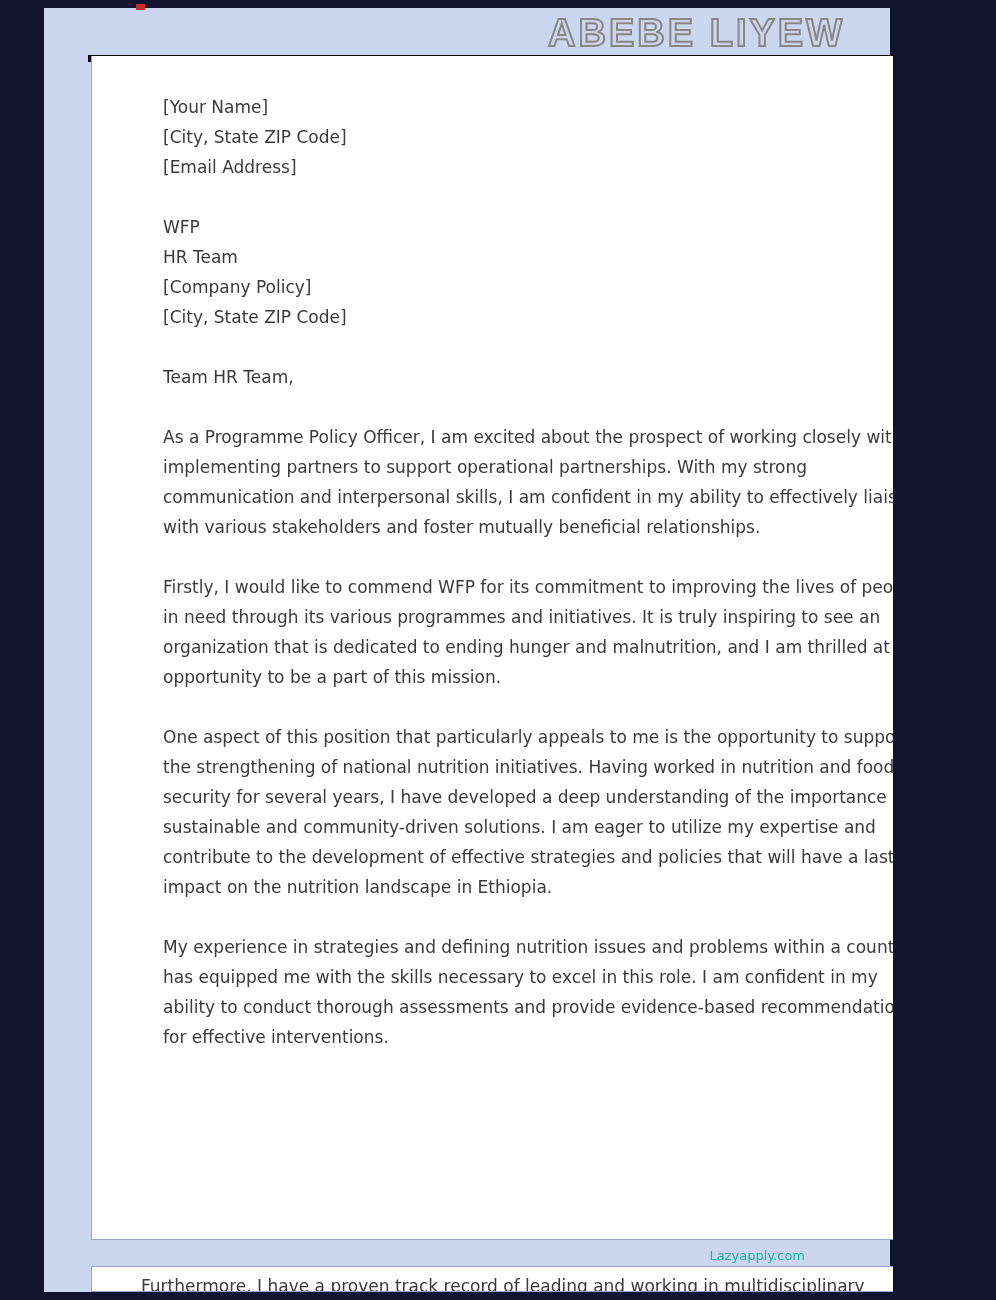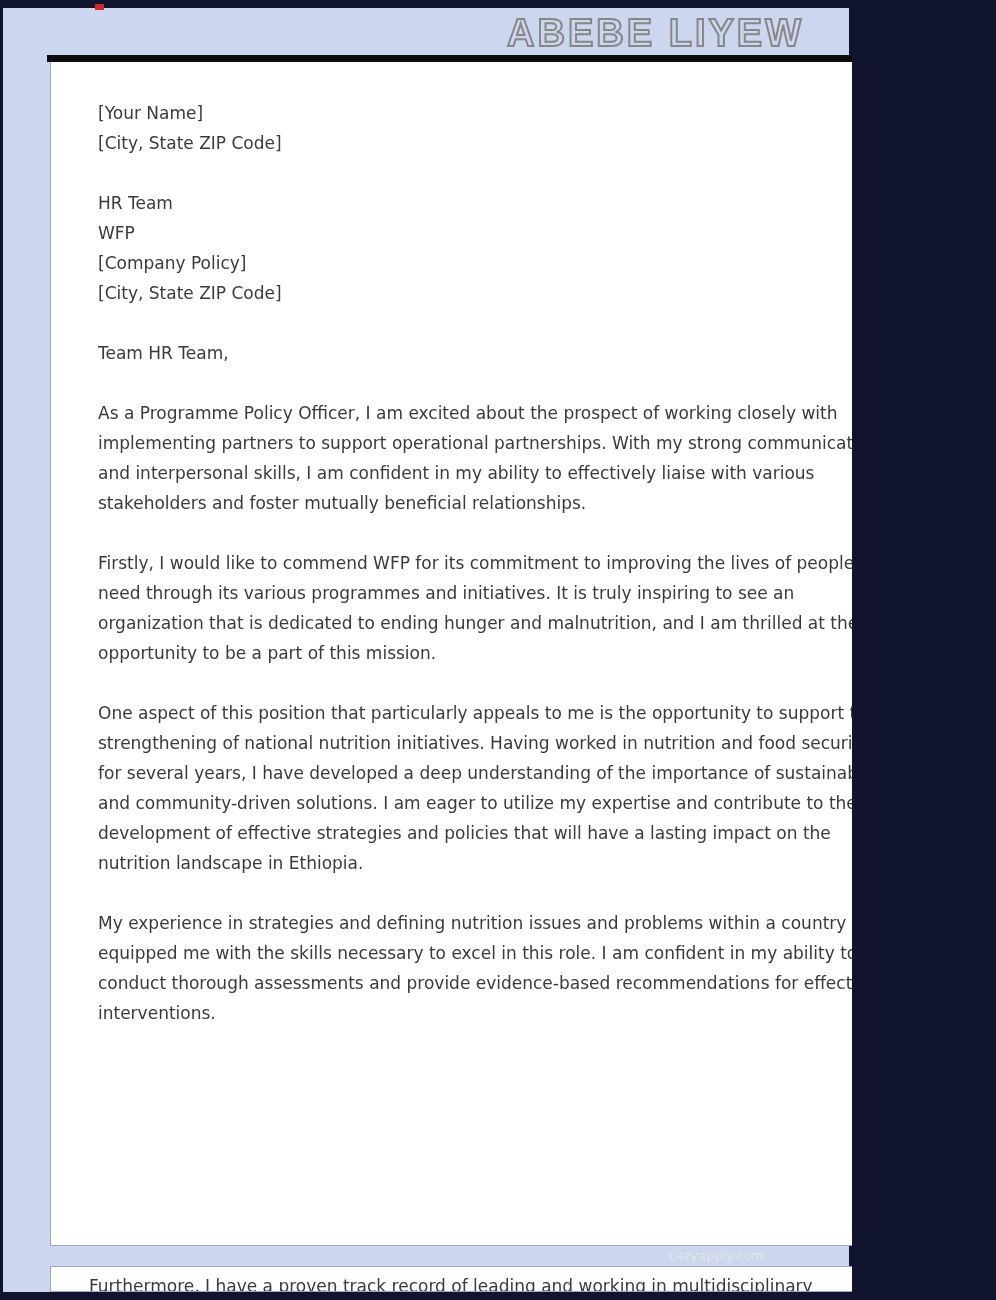--- a/index.html
+++ b/index.html
@@ -7,20 +7,21 @@
     padding: 0;
     background: #10142e;
     font-family: "DejaVu Sans", sans-serif;
   }
   .viewport {
     position: relative;
     width: 852px;
     height: 1300px;
     overflow: hidden;
     background: #10142e; 
+    margin-left: 41px;
   }
   .margin-area {
     position: absolute;
     left: 3px;
     right: 3px;
     top: 8px;
     bottom: 8px;
     background: #ccd6ee; 
   }
   .red-artifact {
@@ -54,48 +55,48 @@
   .letter-page {
     position: absolute;
     left: 50px;
     width: 894px;
     background: #ffffff;
     border: 1px solid #94a5da;
     box-sizing: border-box;
     overflow: hidden;
   }
   .page-1 {
-    top: 62px;
+    top: 56px;
     height: 1184px;
     border-top: none;
-    padding: 36px 54px 0 47px;
+    padding: 36px 54px 0 71px;
   }
   .page-2 {
     top: 1266px;
     height: 26px;
-    padding: 4px 54px 0 38px;
+    padding: 4px 54px 0 49px;
   }
   .letter-text {
     font-size: 17px;
     line-height: 30px;
     color: #3a3a3a;
   }
   .address-block { margin: 0; }
   .block-gap { margin-top: 30px; }
   .letter-par {
     margin: 30px 0 0 0;
   }
   .line { white-space: nowrap; }
   .brand-watermark {
     position: absolute;
     top: 1247px;
     right: 88px;
     font-size: 13px;
     line-height: 18px;
-    color: #e5e5e5;
+    color: #14b8a6;
     font-weight: 500;
   }
 </style>
 </head>
 <body>
 
 <div class="viewport">
 
   <div class="margin-area"></div>
 
@@ -103,25 +104,26 @@
 
   <div class="author-name">ABEBE LIYEW</div>
 
   <div class="header-rule"></div>
 
   <div class="letter-page page-1 letter-text">
 
     <div class="address-block">
       <div class="line">[Your Name]</div>
       <div class="line">[City, State ZIP Code]</div>
+      <div class="line">[Email Address]</div>
     </div>
 
     <div class="address-block block-gap">
+      <div class="line">WFP</div>
       <div class="line">HR Team</div>
-      <div class="line">WFP</div>
       <div class="line">[Company Policy]</div>
       <div class="line">[City, State ZIP Code]</div>
     </div>
 
     <div class="block-gap">Team HR Team,</div>
 
     <p class="letter-par">As a Programme Policy Officer, I am excited about the prospect of working closely with implementing partners to support operational partnerships. With my strong communication and interpersonal skills, I am confident in my ability to effectively liaise with various stakeholders and foster mutually beneficial relationships.</p>
     <p class="letter-par">Firstly, I would like to commend WFP for its commitment to improving the lives of people in need through its various programmes and initiatives. It is truly inspiring to see an organization that is dedicated to ending hunger and malnutrition, and I am thrilled at the opportunity to be a part of this mission.</p>
     <p class="letter-par">One aspect of this position that particularly appeals to me is the opportunity to support the strengthening of national nutrition initiatives. Having worked in nutrition and food security for several years, I have developed a deep understanding of the importance of sustainable and community-driven solutions. I am eager to utilize my expertise and contribute to the development of effective strategies and policies that will have a lasting impact on the nutrition landscape in Ethiopia.</p>
     <p class="letter-par">My experience in strategies and defining nutrition issues and problems within a country has equipped me with the skills necessary to excel in this role. I am confident in my ability to conduct thorough assessments and provide evidence-based recommendations for effective interventions.</p>

